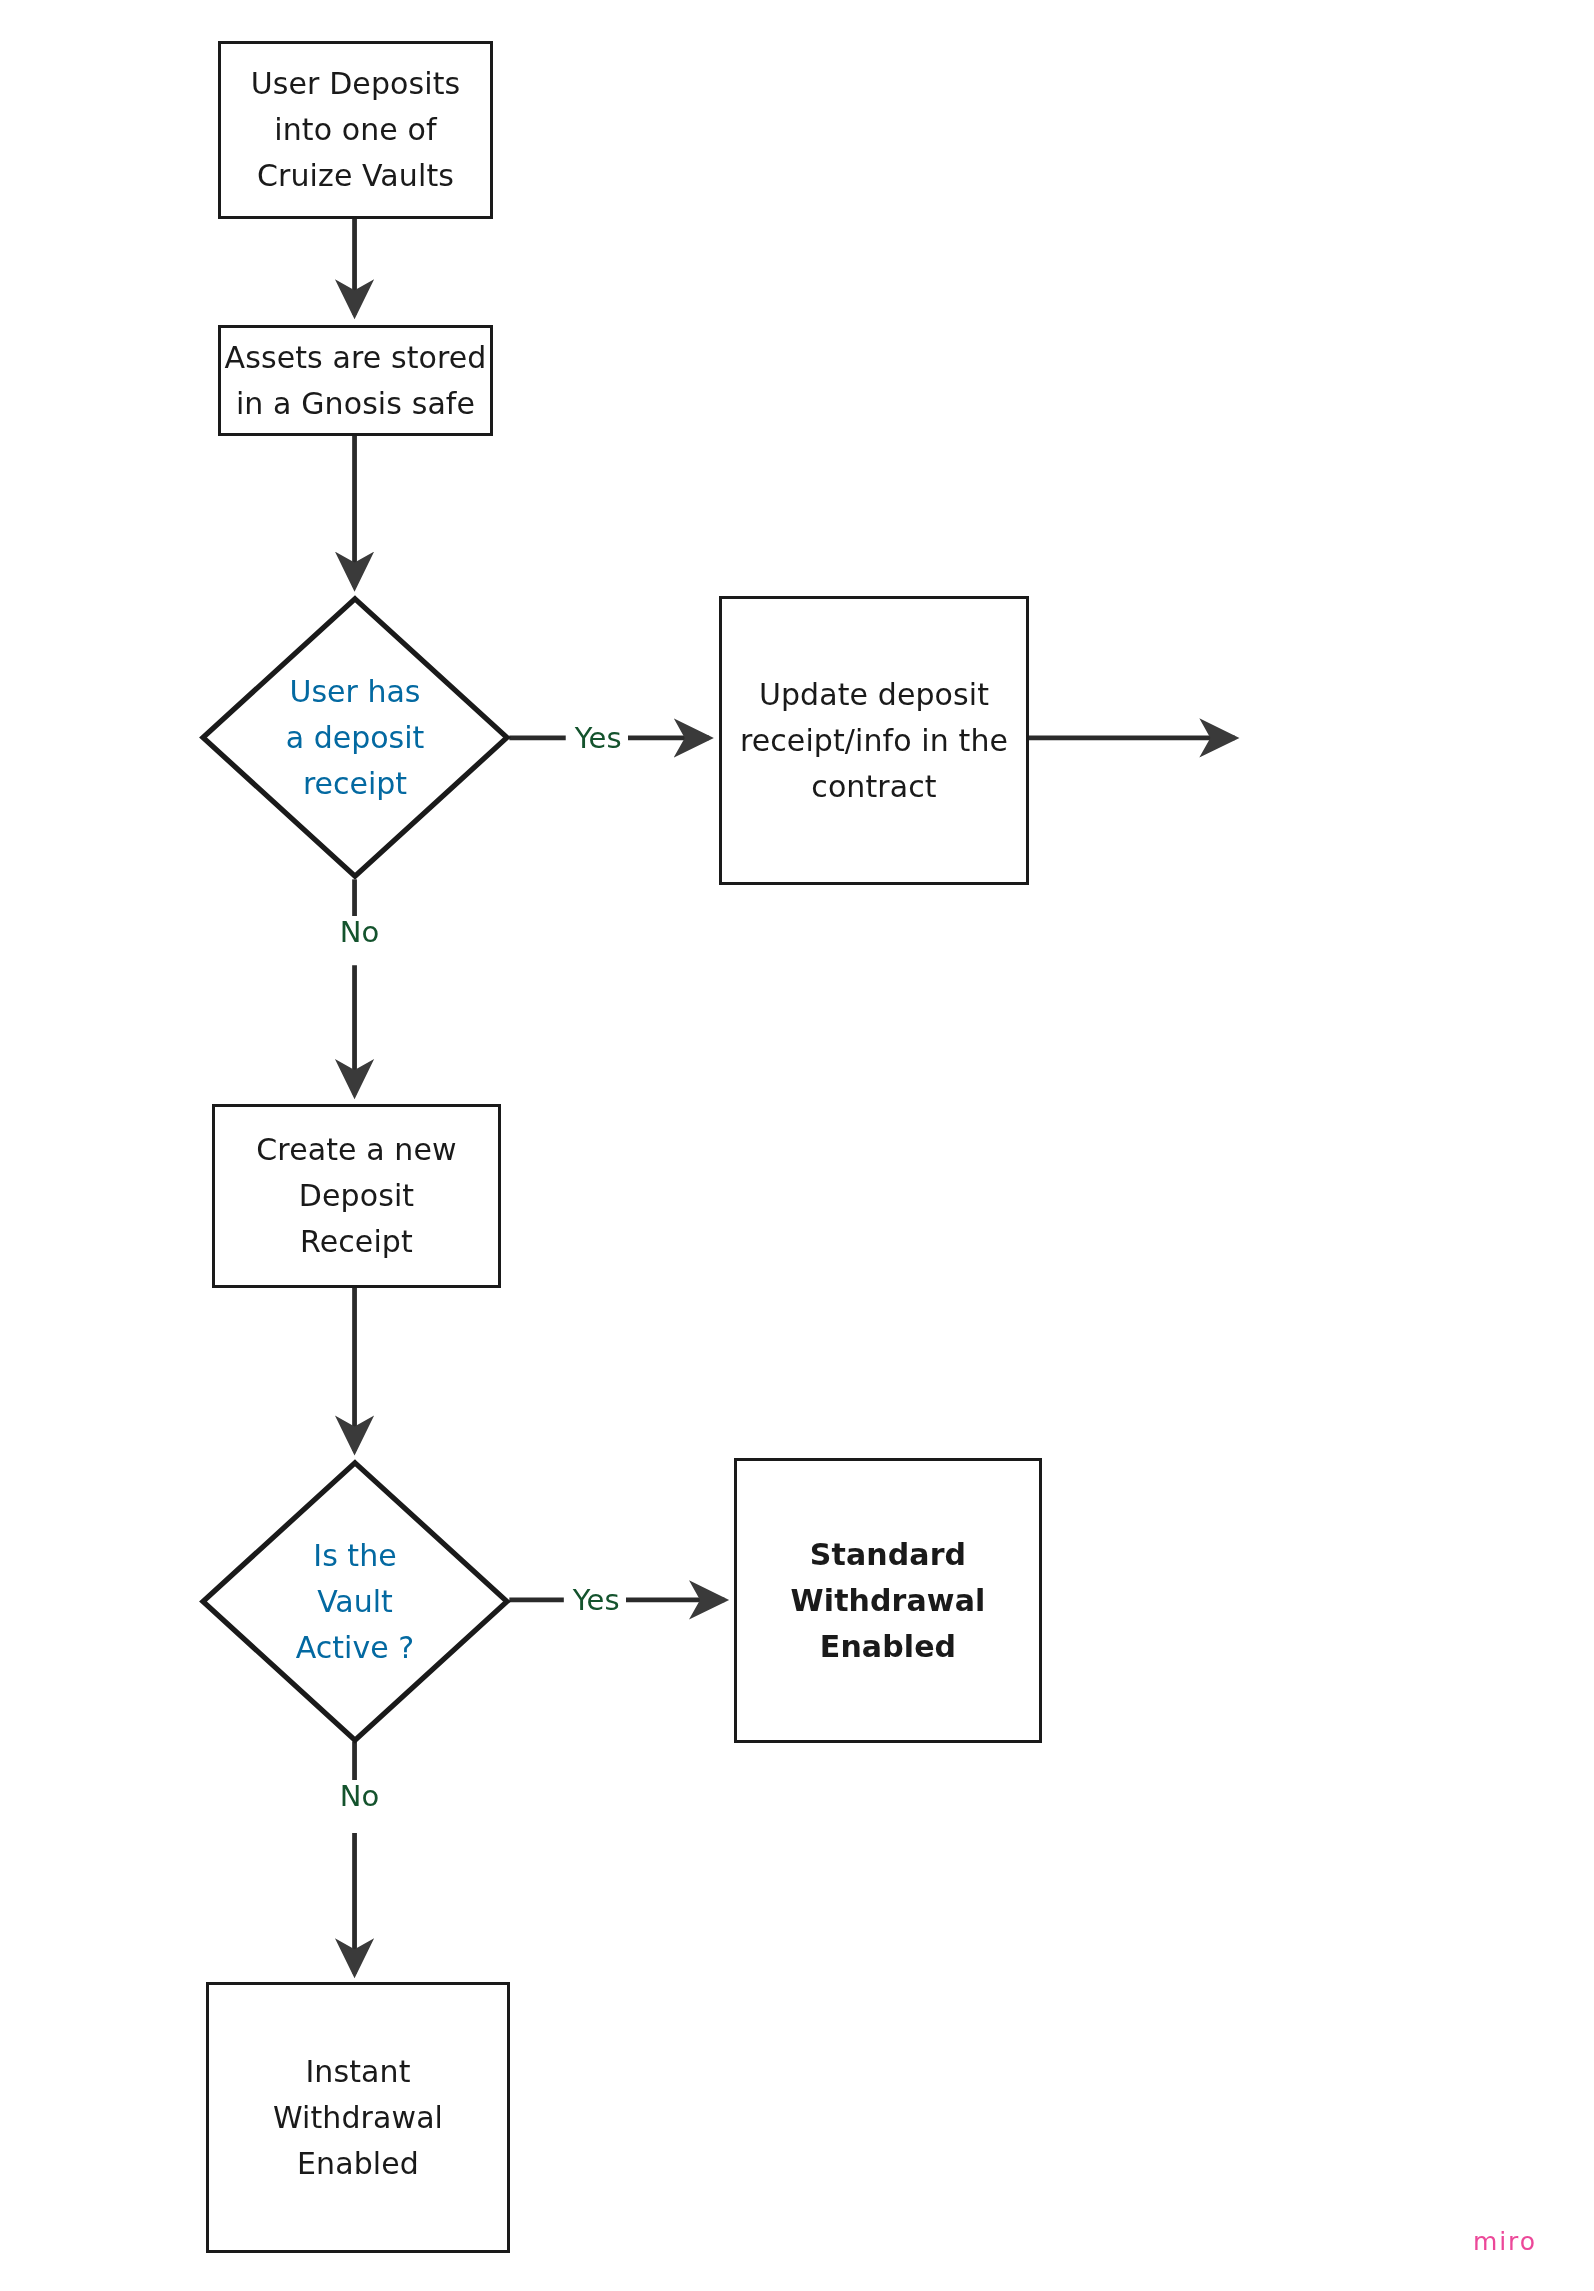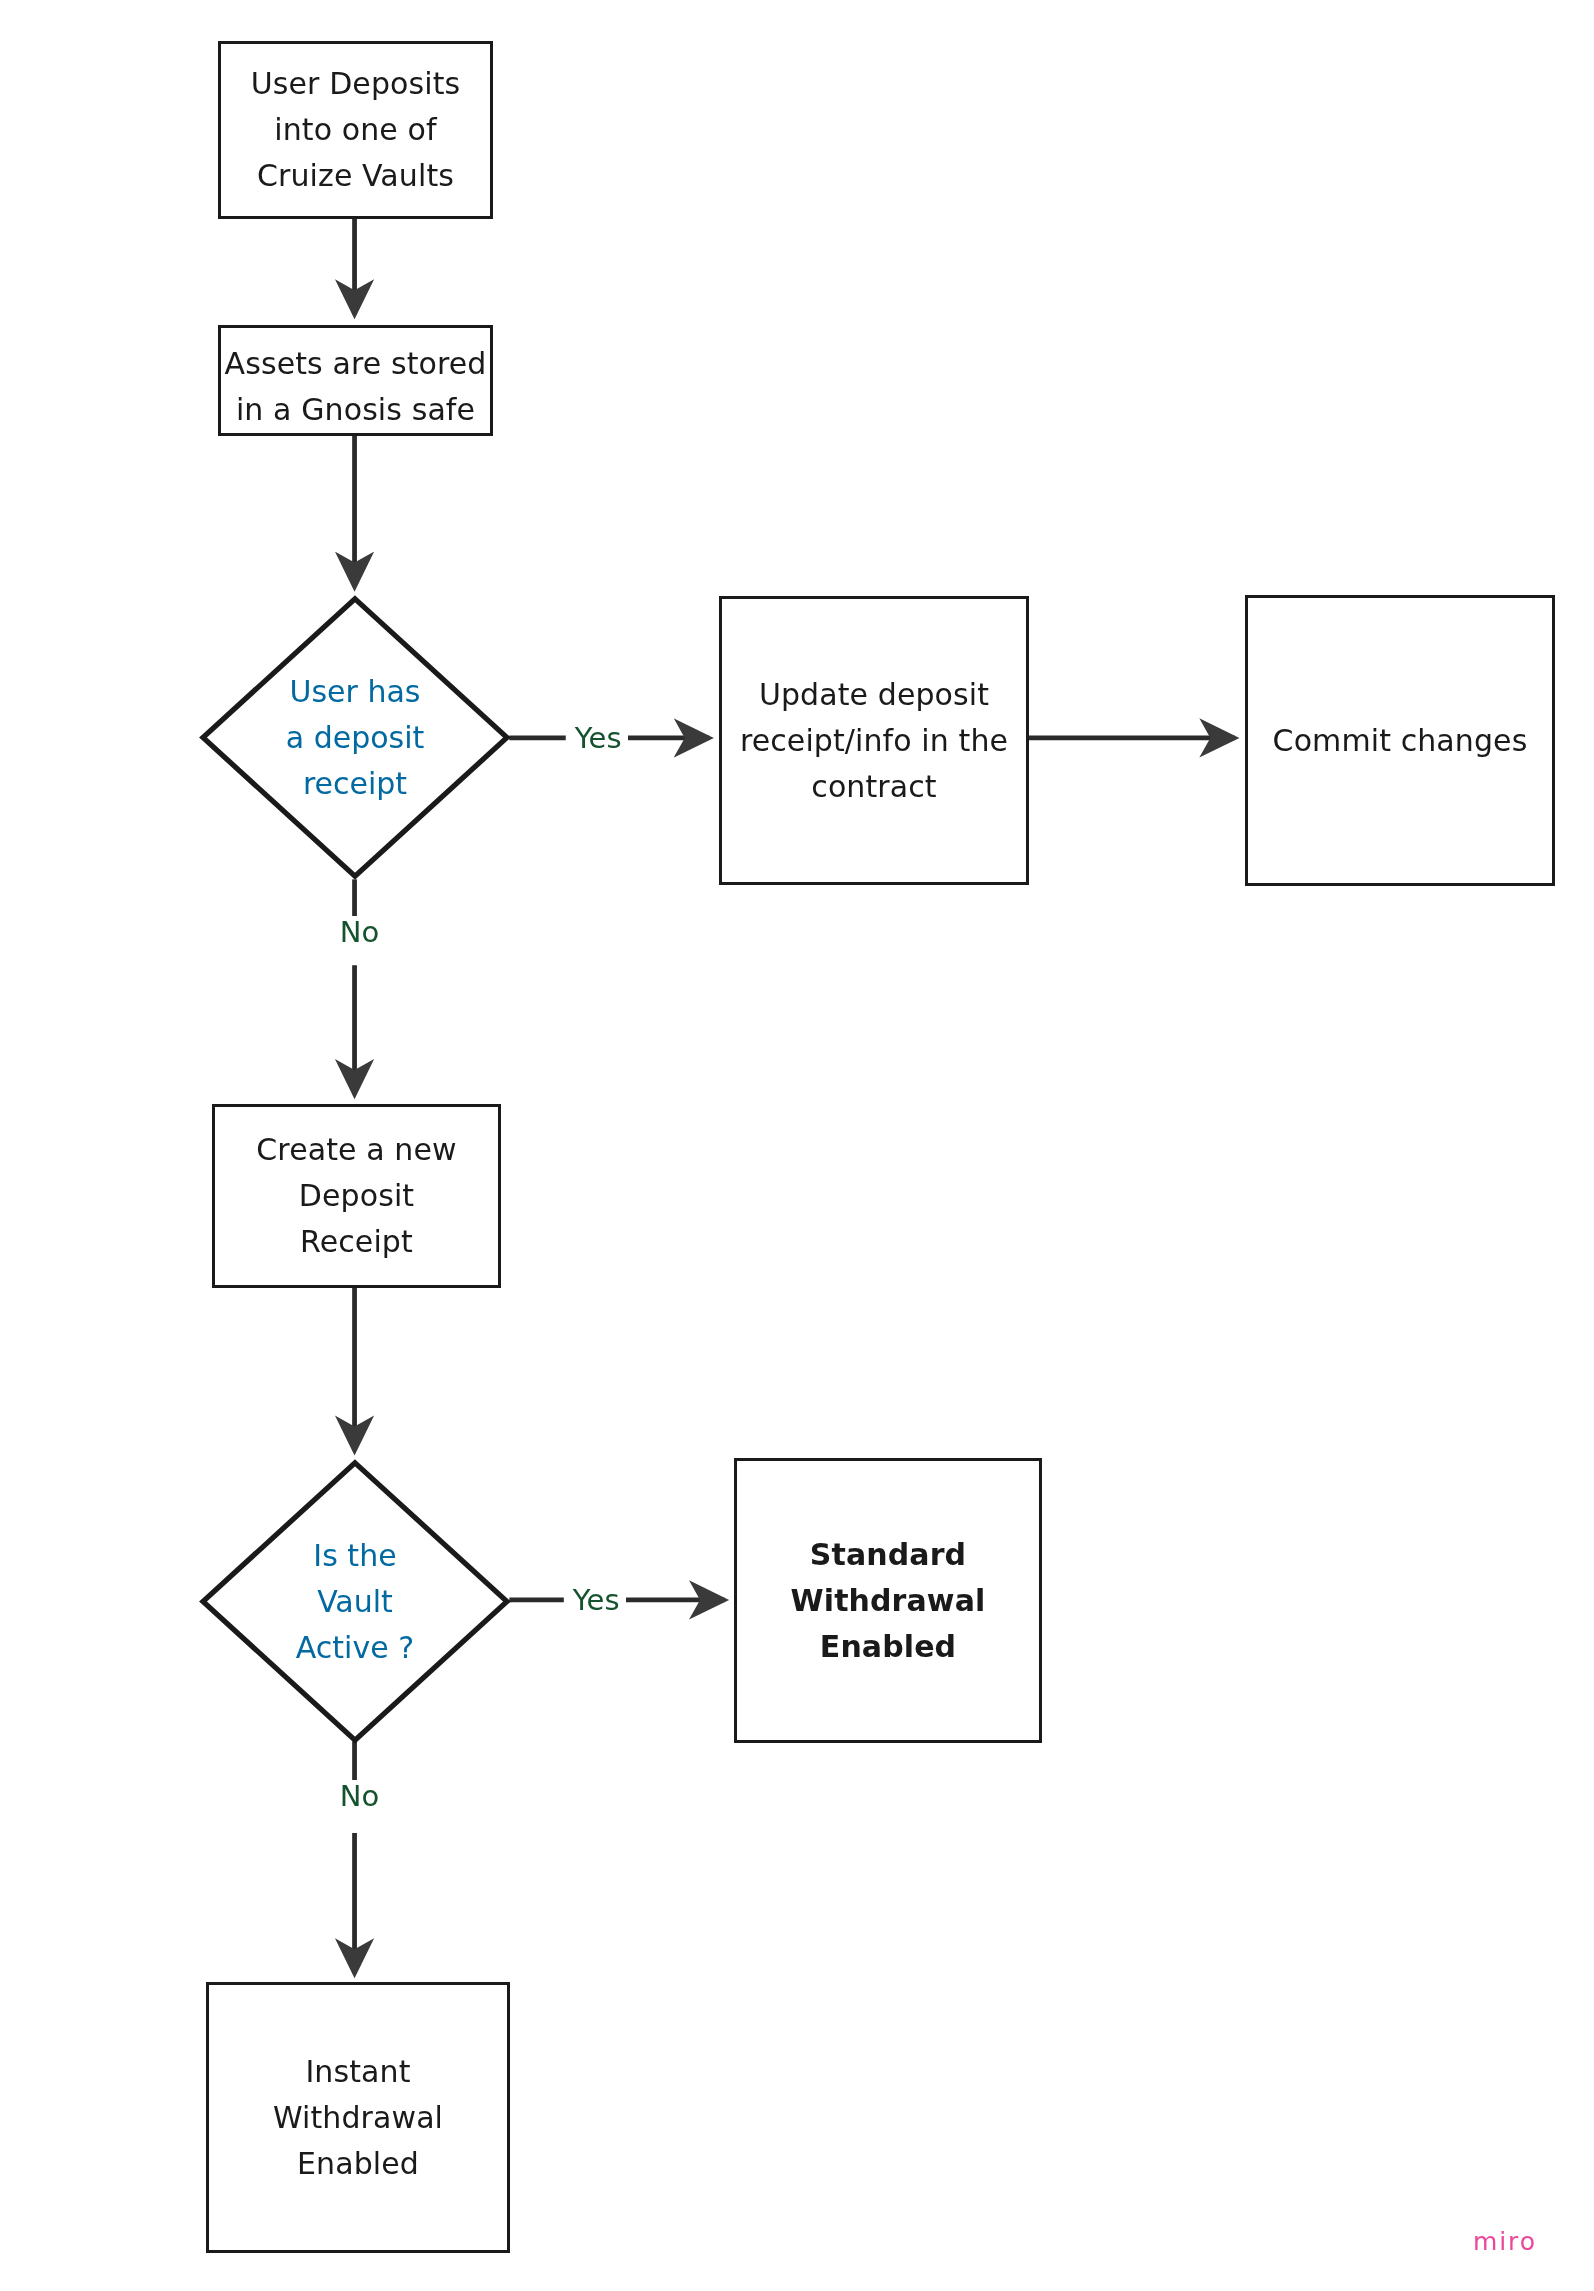--- a/index.html
+++ b/index.html
@@ -126,43 +126,40 @@
   <div class="edge-label" style="left:566px; top:1584px;">Yes</div>
 
   <div class="edge-label" style="left:333px; top:1780px;">No</div>
 
   <div class="node box" style="left:218px; top:41px; width:275px; height:178px;">
     <div class="node-label">User Deposits
 into one of
 Cruize Vaults</div>
   </div>
 
-  <div class="node box" style="left:218px; top:325px; width:275px; height:111px;align-items:flex-end;">
+  <div class="node box" style="left:218px; top:325px; width:275px; height:111px;">
     <div class="node-label">Assets are stored
 in a Gnosis safe</div>
   </div>
 
   <div class="diamond-wrap" style="left:200px; top:596px; width:310px; height:283px;">
     <svg width="310" height="283" viewBox="0 0 324 296">
       <polygon points="162,3 321,148 162,293 3,148" fill="#ffffff" stroke="#1a1a1a" stroke-width="5.5" stroke-linejoin="miter"></polygon>
     </svg>
     <div class="diamond-label">User has
 a deposit
 receipt</div>
   </div>
 
   <div class="node box" style="left:719px; top:596px; width:310px; height:289px;">
     <div class="node-label">Update deposit
 receipt/info in the
 contract</div>
   </div>
 
-  <div class="node box" style="left:1245px; top:595px; width:310px; height:291px;">
-    <div class="node-label">Commit changes</div>
-  </div>
 
   <div class="node box" style="left:212px; top:1104px; width:289px; height:184px;">
     <div class="node-label">Create a new
 Deposit
 Receipt</div>
   </div>
 
   <div class="diamond-wrap" style="left:200px; top:1460px; width:310px; height:283px;">
     <svg width="310" height="283" viewBox="0 0 324 296">
       <polygon points="162,3 321,148 162,293 3,148" fill="#ffffff" stroke="#1a1a1a" stroke-width="5.5" stroke-linejoin="miter"></polygon>

